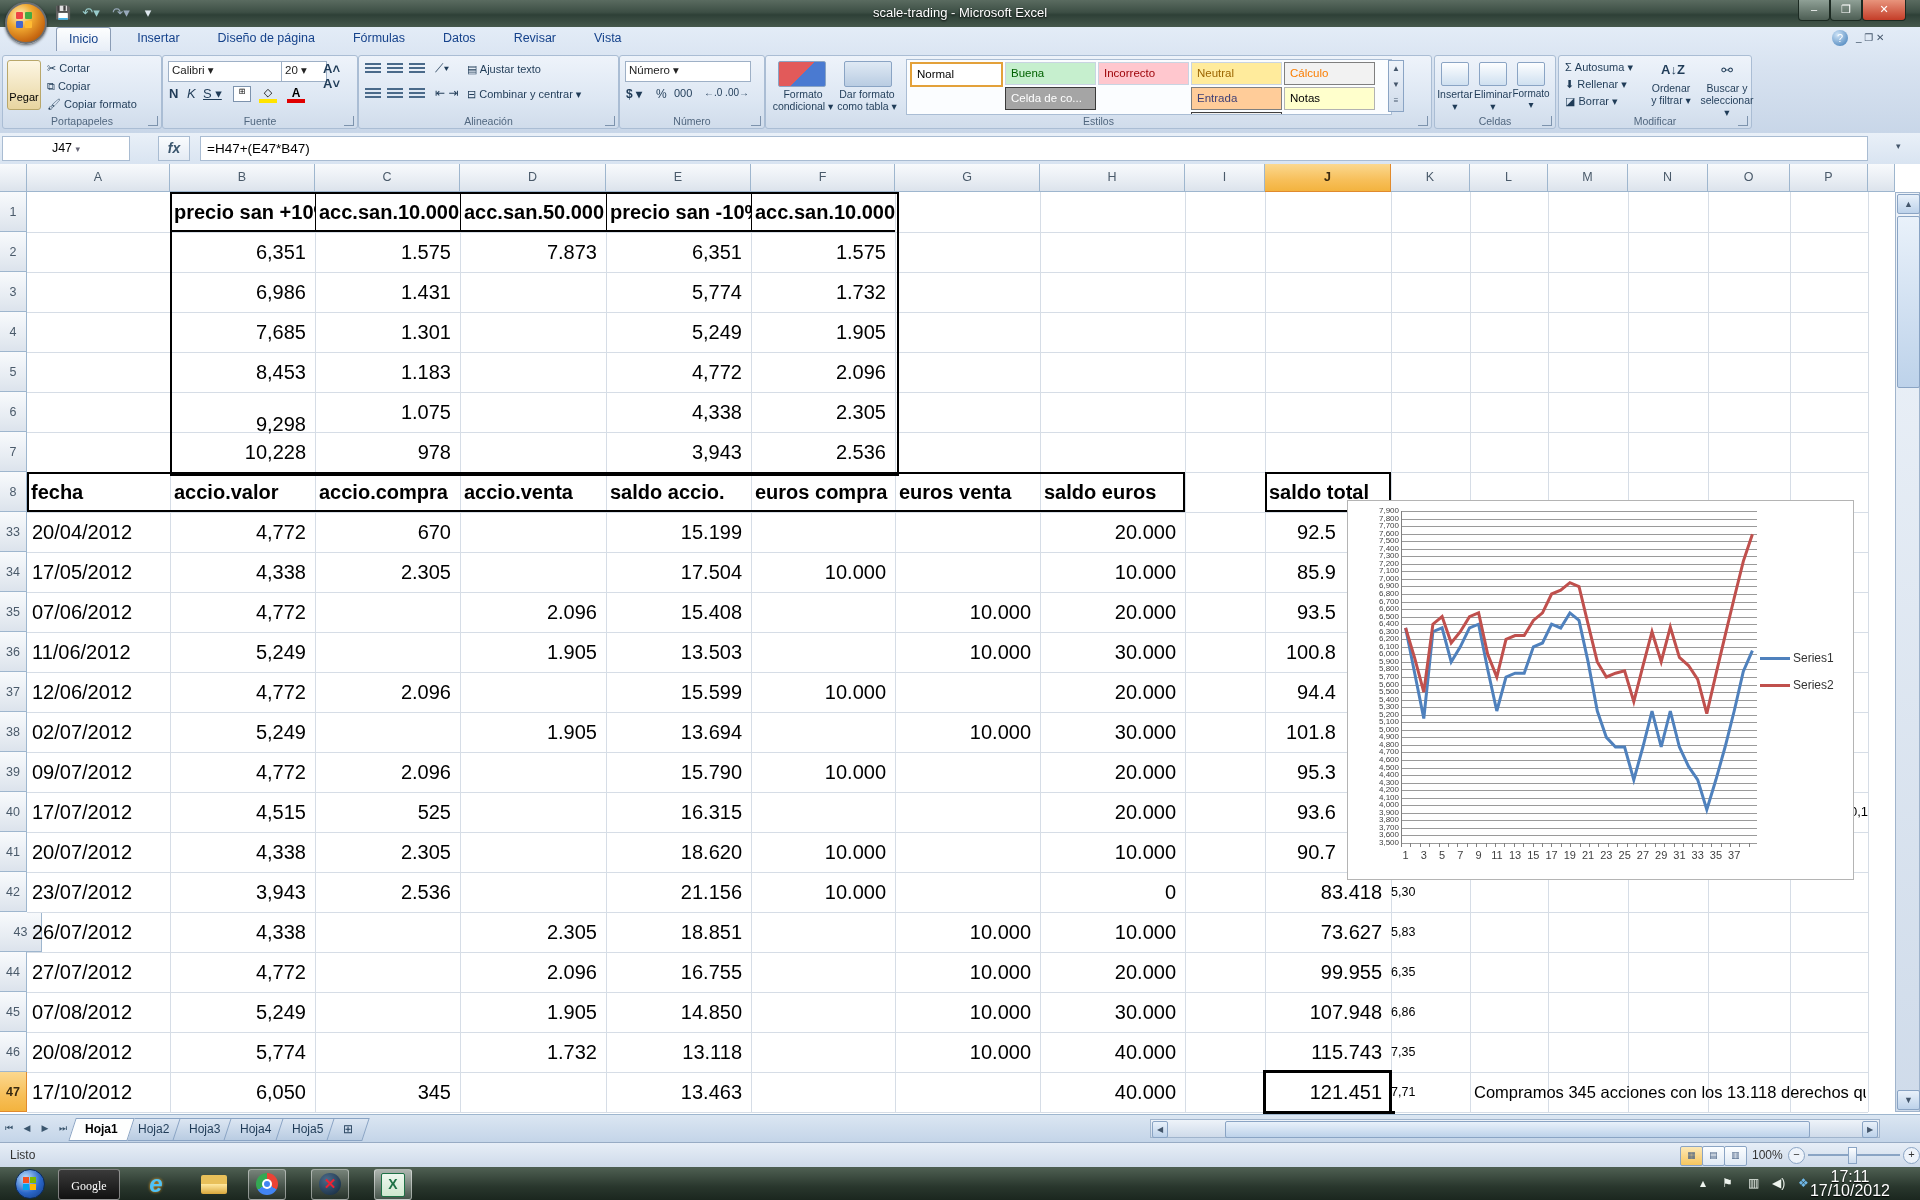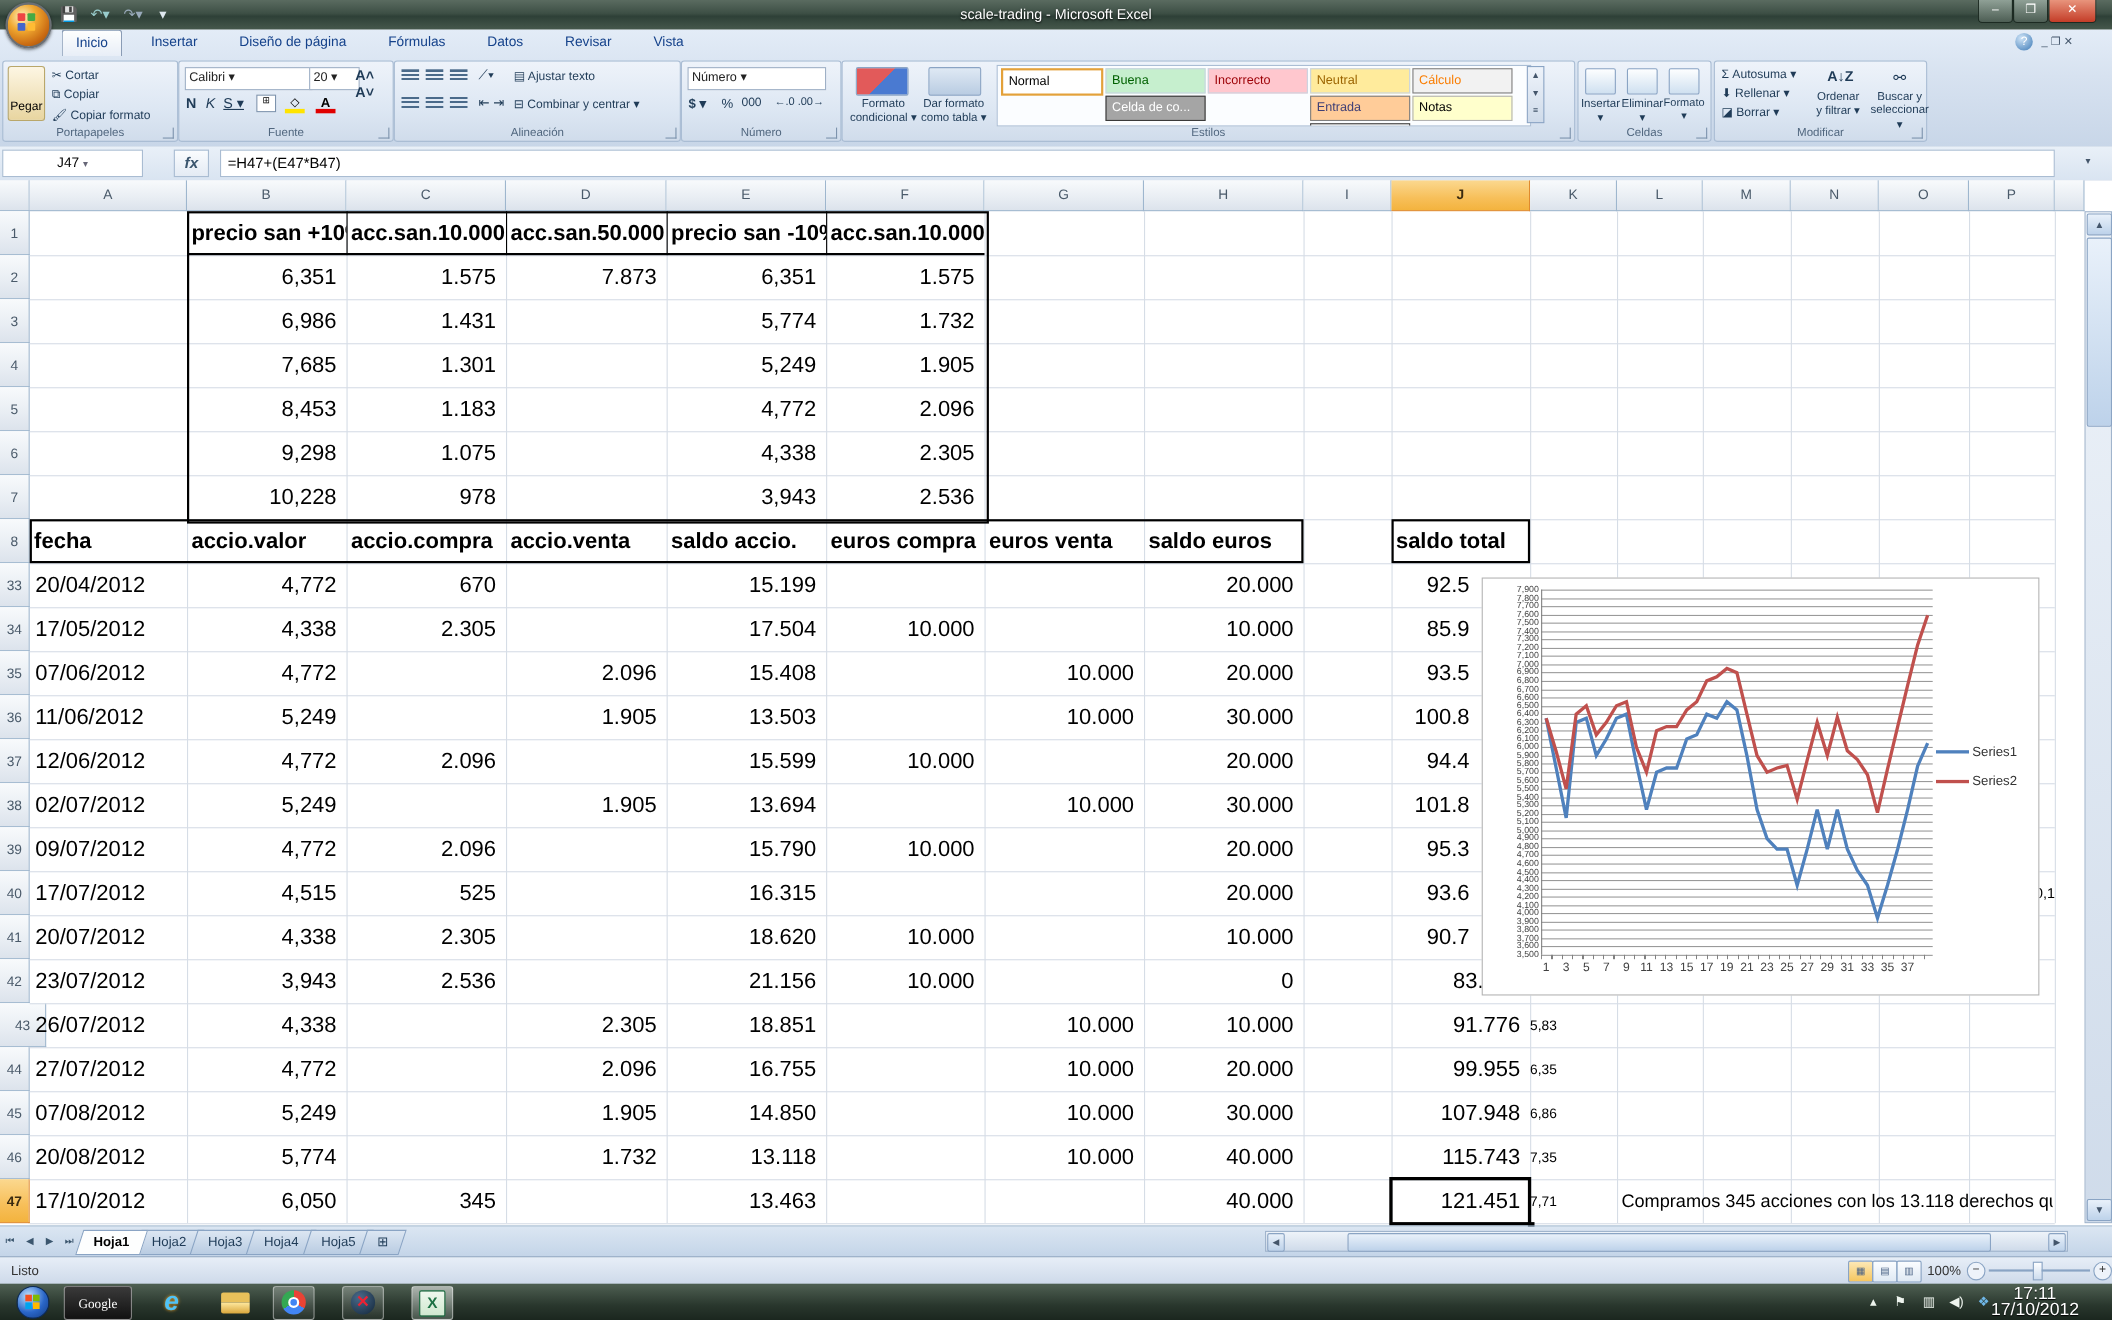--- a/index.html
+++ b/index.html
@@ -53,21 +53,21 @@
     text-align:center;box-sizing:border-box;}
   .colhdr.sel,.rowhdr.sel{background:linear-gradient(180deg,#fbd88f 0%,#f7bf59 60%,#f3b33e 100%);
     border-color:#e08a2d;color:#3a2a10;font-weight:bold;}
   .gridline{background:#d6dde6;}
   .cell{font-size:20px;color:#000;white-space:nowrap;overflow:hidden;box-sizing:border-box;line-height:40px;}
   .cell.num{text-align:right;padding-right:9px;}
   .cell.hdr{font-weight:bold;padding-left:4px;}
   .cell.date{padding-left:5px;}
   .cell.small{font-size:12.5px;}
   
-  #chart{background:#fff;border:1px solid #b4b4b4;z-index:6;margin-top:25px;}
+  #chart{background:#fff;border:1px solid #b4b4b4;z-index:6;}
   .ylab{position:absolute;font-size:8px;color:#404040;width:49px;text-align:right;line-height:8px;}
   .xlab{position:absolute;font-size:11px;color:#404040;text-align:center;width:20px;}
   .legend-item{position:absolute;font-size:12px;color:#333;line-height:14px;}
   .legend-swatch{display:inline-block;width:30px;height:3px;vertical-align:middle;margin-right:3px;}
   
   .sbar{background:linear-gradient(180deg,#eef3f9,#cfdbea);border:1px solid #a0b4cc;box-sizing:border-box;}
   .sthumb{background:linear-gradient(180deg,#e9f1fa,#bdd2ea);border:1px solid #8aa4c4;border-radius:2px;}
   
   #tabbar{left:0;top:1114px;width:1920px;height:28px;background:linear-gradient(180deg,#dbe6f2,#c3d4e8);
     border-top:1px solid #9eb6ce;}
@@ -328,21 +328,21 @@
       <div class="cell num" style="position: absolute; left: 606px; top: 108px; width: 145px; height: 40px;">5,774</div>
       <div class="cell num" style="position: absolute; left: 751px; top: 108px; width: 144px; height: 40px;">1.732</div>
       <div class="cell num" style="position: absolute; left: 170px; top: 148px; width: 145px; height: 40px;">7,685</div>
       <div class="cell num" style="position: absolute; left: 315px; top: 148px; width: 145px; height: 40px;">1.301</div>
       <div class="cell num" style="position: absolute; left: 606px; top: 148px; width: 145px; height: 40px;">5,249</div>
       <div class="cell num" style="position: absolute; left: 751px; top: 148px; width: 144px; height: 40px;">1.905</div>
       <div class="cell num" style="position: absolute; left: 170px; top: 188px; width: 145px; height: 40px;">8,453</div>
       <div class="cell num" style="position: absolute; left: 315px; top: 188px; width: 145px; height: 40px;">1.183</div>
       <div class="cell num" style="position: absolute; left: 606px; top: 188px; width: 145px; height: 40px;">4,772</div>
       <div class="cell num" style="position: absolute; left: 751px; top: 188px; width: 144px; height: 40px;">2.096</div>
-      <div class="cell num" style="position: absolute; left: 170px; top: 228px; width: 145px; height: 40px;">9,298</div>
+      <div class="cell num" style="position: absolute; left: 170px; top: 240px; width: 145px; height: 40px;">9,298</div>
       <div class="cell num" style="position: absolute; left: 315px; top: 228px; width: 145px; height: 40px;">1.075</div>
       <div class="cell num" style="position: absolute; left: 606px; top: 228px; width: 145px; height: 40px;">4,338</div>
       <div class="cell num" style="position: absolute; left: 751px; top: 228px; width: 144px; height: 40px;">2.305</div>
       <div class="cell num" style="position: absolute; left: 170px; top: 268px; width: 145px; height: 40px;">10,228</div>
       <div class="cell num" style="position: absolute; left: 315px; top: 268px; width: 145px; height: 40px;">978</div>
       <div class="cell num" style="position: absolute; left: 606px; top: 268px; width: 145px; height: 40px;">3,943</div>
       <div class="cell num" style="position: absolute; left: 751px; top: 268px; width: 144px; height: 40px;">2.536</div>
       <div class="cell hdr" style="position: absolute; left: 27px; top: 308px; width: 143px; height: 40px;">fecha</div>
       <div class="cell hdr" style="position: absolute; left: 170px; top: 308px; width: 145px; height: 40px;">accio.valor</div>
       <div class="cell hdr" style="position: absolute; left: 315px; top: 308px; width: 145px; height: 40px;">accio.compra</div>
@@ -420,21 +420,21 @@
       <div class="cell num" style="position: absolute; left: 751px; top: 708px; width: 144px; height: 40px;">10.000</div>
       <div class="cell num" style="position: absolute; left: 1040px; top: 708px; width: 145px; height: 40px;">0</div>
       <div class="cell num" style="position: absolute; left: 1265px; top: 708px; width: 126px; height: 40px;">83.418</div>
       <div class="cell small" style="position: absolute; left: 1391px; top: 708px; width: 62px; height: 40px;">5,30</div>
       <div class="cell date" style="position: absolute; left: 27px; top: 748px; width: 143px; height: 40px;">26/07/2012</div>
       <div class="cell num" style="position: absolute; left: 170px; top: 748px; width: 145px; height: 40px;">4,338</div>
       <div class="cell num" style="position: absolute; left: 460px; top: 748px; width: 146px; height: 40px;">2.305</div>
       <div class="cell num" style="position: absolute; left: 606px; top: 748px; width: 145px; height: 40px;">18.851</div>
       <div class="cell num" style="position: absolute; left: 895px; top: 748px; width: 145px; height: 40px;">10.000</div>
       <div class="cell num" style="position: absolute; left: 1040px; top: 748px; width: 145px; height: 40px;">10.000</div>
-      <div class="cell num" style="position: absolute; left: 1265px; top: 748px; width: 126px; height: 40px;">91.776</div>
+      <div class="cell num" style="position: absolute; left: 1265px; top: 748px; width: 126px; height: 40px;">73.627</div>
       <div class="cell small" style="position: absolute; left: 1391px; top: 748px; width: 62px; height: 40px;">5,83</div>
       <div class="cell date" style="position: absolute; left: 27px; top: 788px; width: 143px; height: 40px;">27/07/2012</div>
       <div class="cell num" style="position: absolute; left: 170px; top: 788px; width: 145px; height: 40px;">4,772</div>
       <div class="cell num" style="position: absolute; left: 460px; top: 788px; width: 146px; height: 40px;">2.096</div>
       <div class="cell num" style="position: absolute; left: 606px; top: 788px; width: 145px; height: 40px;">16.755</div>
       <div class="cell num" style="position: absolute; left: 895px; top: 788px; width: 145px; height: 40px;">10.000</div>
       <div class="cell num" style="position: absolute; left: 1040px; top: 788px; width: 145px; height: 40px;">20.000</div>
       <div class="cell num" style="position: absolute; left: 1265px; top: 788px; width: 126px; height: 40px;">99.955</div>
       <div class="cell small" style="position: absolute; left: 1391px; top: 788px; width: 62px; height: 40px;">6,35</div>
       <div class="cell date" style="position: absolute; left: 27px; top: 828px; width: 143px; height: 40px;">07/08/2012</div>

